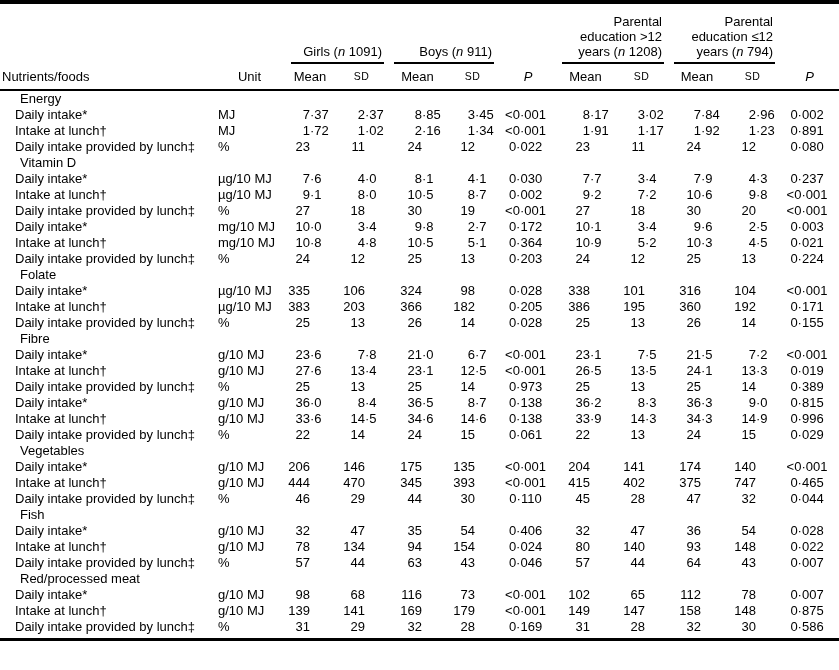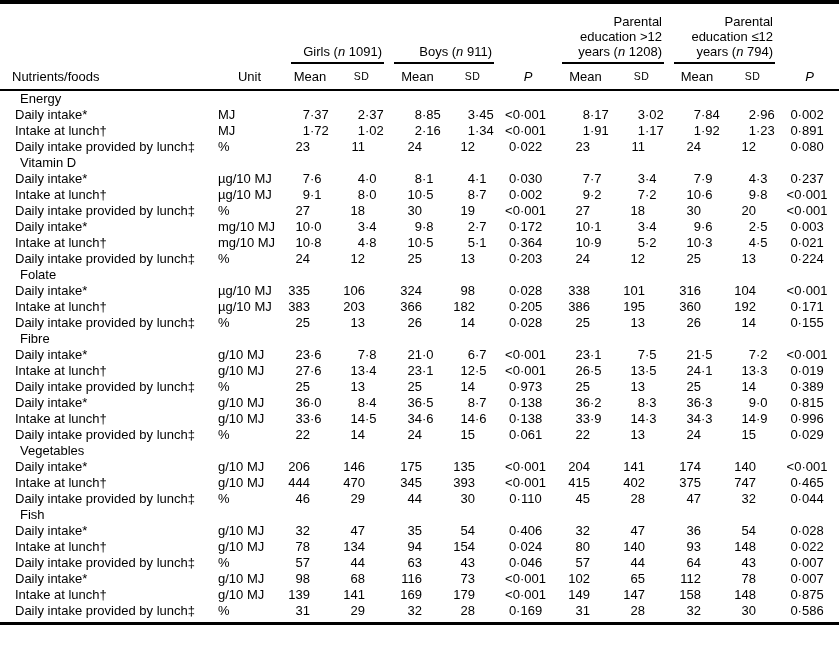--- a/index.html
+++ b/index.html
@@ -22,21 +22,21 @@
   tr.spanners th.grp div {
     border-bottom: 2px solid #000;
     padding: 0 2px 3px 2px; margin: 0 5px;
     line-height: 15px;
   }
   tr.cols th {
     border-bottom: 2px solid #000;
     vertical-align: bottom; text-align: center;
     padding: 5px 0 5px 0; line-height: 15px;
   }
-  tr.cols th.lab { text-align: left; padding-left: 12px; }
+  tr.cols th.lab { text-align: left; padding-left: 2px; }
   .sc { font-size: 10.5px; letter-spacing: 0.5px; margin-top: 44px; }
   .it { font-style: italic; }
   
   tbody td { padding: 0; line-height: 16px; font-size: 13px; white-space: nowrap; }
   td.glabel { padding-left: 20px; text-align: left; }
   td.rlabel { padding-left: 15px; text-align: left; margin-top: 40px; }
   td.ucell  { padding-left: 5px; text-align: left; }
   td.dnum   { text-align: right; padding-right: 6px; }
   td.dnum .fp { display: inline-block; width: 18px; text-align: left; }
   td.pcell  { text-align: center; padding-right: 5px; }
@@ -443,20 +443,23 @@
           <td class="dnum"><span>63</span><span class="fp"></span></td>
           <td class="dnum"><span>43</span><span class="fp"></span></td>
           <td class="pcell">0·046</td>
           <td class="dnum"><span>57</span><span class="fp"></span></td>
           <td class="dnum"><span>44</span><span class="fp"></span></td>
           <td class="dnum"><span>64</span><span class="fp"></span></td>
           <td class="dnum"><span>43</span><span class="fp"></span></td>
           <td class="pcell">0·007</td>
         </tr>
         <tr>
+          <td class="glabel" colspan="12">Red/processed meat</td>
+        </tr>
+        <tr>
           <td class="rlabel">Daily intake*</td>
           <td class="ucell">g/10 MJ</td>
           <td class="dnum"><span>98</span><span class="fp"></span></td>
           <td class="dnum"><span>68</span><span class="fp"></span></td>
           <td class="dnum"><span>116</span><span class="fp"></span></td>
           <td class="dnum"><span>73</span><span class="fp"></span></td>
           <td class="pcell">&lt;0·001</td>
           <td class="dnum"><span>102</span><span class="fp"></span></td>
           <td class="dnum"><span>65</span><span class="fp"></span></td>
           <td class="dnum"><span>112</span><span class="fp"></span></td>

